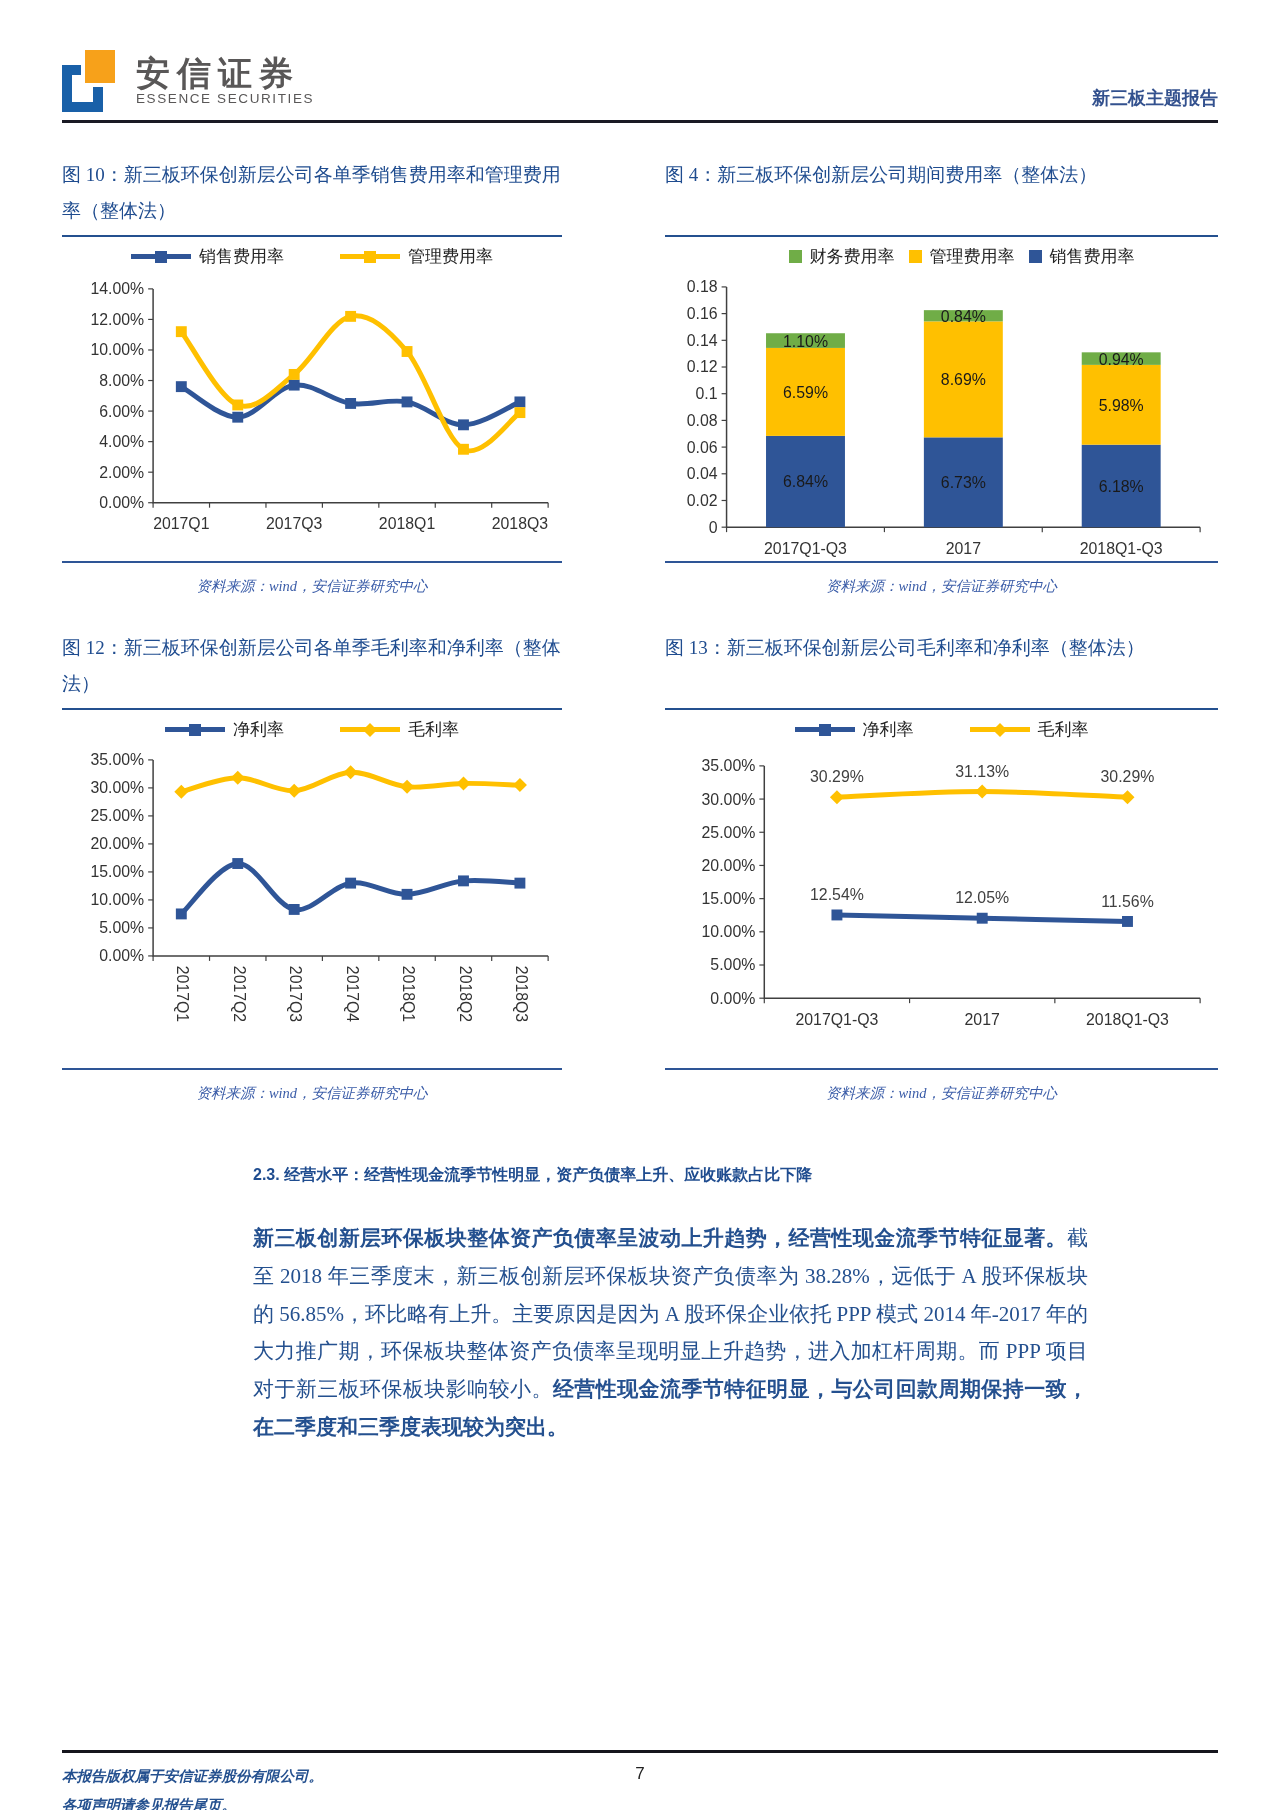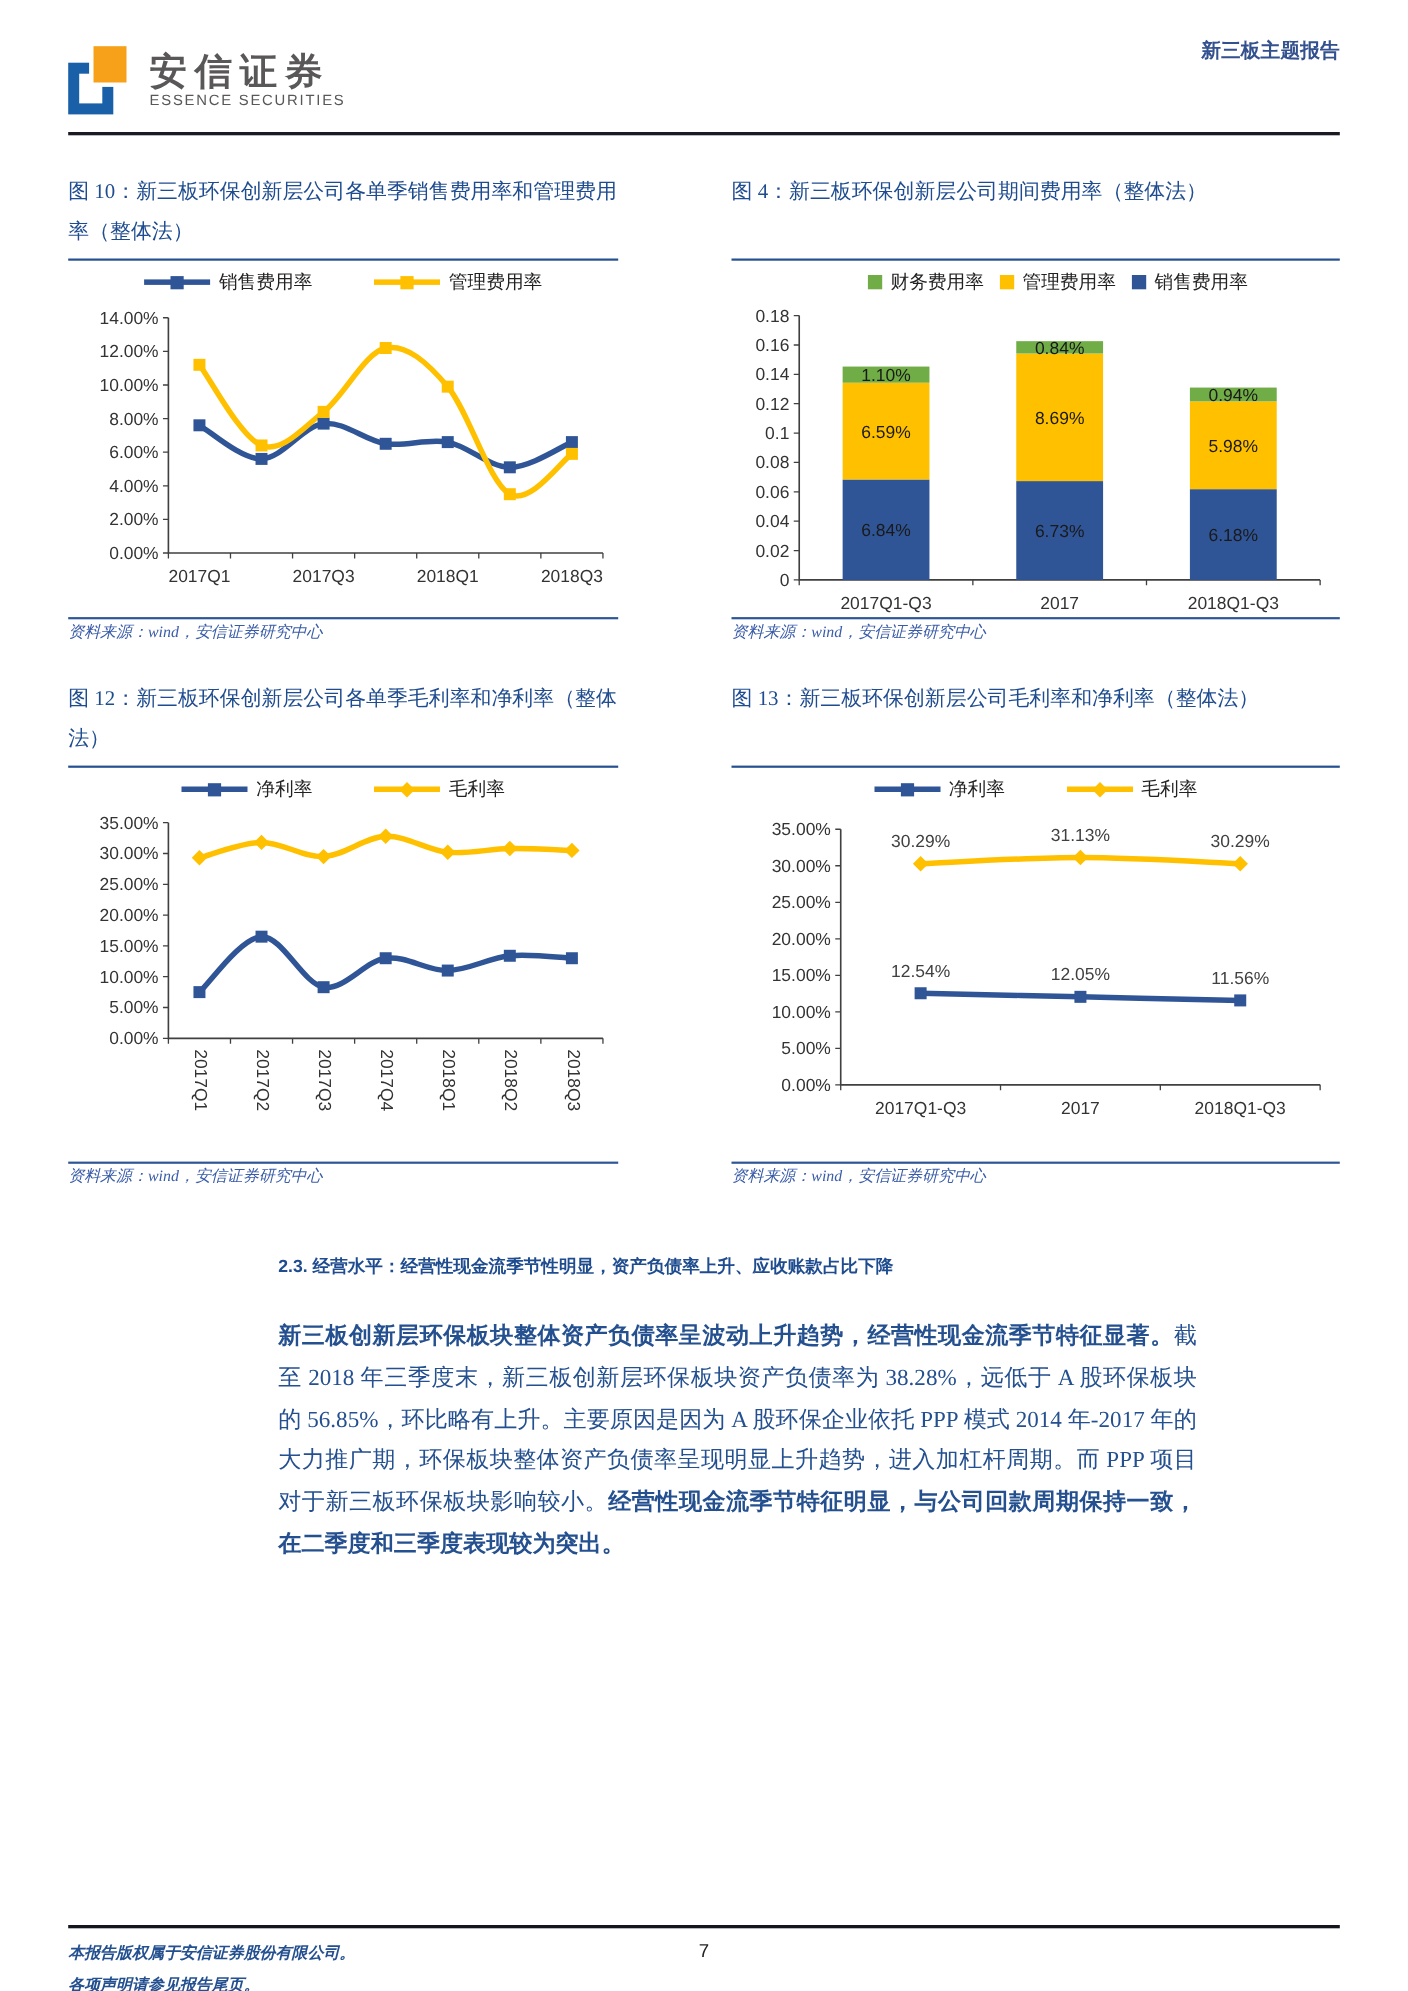--- a/index.html
+++ b/index.html
@@ -1,20 +1,20 @@
 <!DOCTYPE html>
 <html><head>
 <meta charset="utf-8">
 <style>
   html,body{margin:0;padding:0;background:#888;}
   .page{width:1280px;height:1810px;background:#fff;position:relative;box-sizing:border-box;
         padding:34px 62px 0 62px;font-family:"Liberation Serif",serif;overflow:hidden;}
 
   
-  .hdr{display:flex;justify-content:space-between;height:78px;}
+  .hdr{display:flex;justify-content:space-between;align-items:flex-end;height:78px;}
   .logo{display:flex;align-items:center;}
   .logo-mark{position:relative;width:60px;height:62px;margin-right:14px;}
   .lm-blue{position:absolute;left:0;top:15px;width:41px;height:47px;background:#1960A8;}
   .lm-white{position:absolute;left:10px;top:25px;width:21px;height:27px;background:#fff;}
   .lm-orange{position:absolute;left:23px;top:0;width:30px;height:33px;background:#F7A11A;box-shadow:-4px 4px 0 #fff;}
   .logo-cn{font-family:"Liberation Sans",sans-serif;font-size:34px;color:#595757;font-weight:bold;letter-spacing:7px;line-height:1.05;}
   .logo-en{font-family:"Liberation Sans",sans-serif;font-size:13.5px;color:#595757;letter-spacing:1.6px;}
   .report-type{font-size:18px;color:#33518E;padding-bottom:2px;font-weight:bold;}
   .header-rule{border-top:3px solid #1a1a24;margin-top:8px;}
 
@@ -28,22 +28,22 @@
   .row2 .fig-body{height:348px;}
   .legend{display:flex;justify-content:center;align-items:flex-start;gap:56px;height:32px;
           font-family:"Liberation Sans",sans-serif;}
   .legend.compact{gap:14px;margin-left:40px;}
   .lg-item{display:inline-flex;align-items:center;gap:8px;font-size:17px;color:#222;}
   .lg-line{position:relative;width:60px;height:5px;display:inline-block;}
   .lg-sqm{position:absolute;left:50%;top:50%;transform:translate(-50%,-50%);width:12px;height:12px;}
   .lg-dia{position:absolute;left:50%;top:50%;transform:translate(-50%,-50%) rotate(45deg);width:10px;height:10px;}
   .lg-sq{width:13px;height:13px;display:inline-block;}
   .chart svg{display:block;width:100%;height:auto;}
-  .fig-source{border-top:2px solid #2E5596;margin-top:2px;padding-top:2px;font-size:14.5px;
-              font-style:italic;color:#3A5CA8;}
+  .fig-source{border-top:2px solid #2E5596;margin-top:2px;padding-top:14px;font-size:14.5px;
+              font-style:italic;color:#3A5CA8;text-align:center;}
 
   
   .para{margin:42px 0 0 191px;width:835px;font-size:21px;line-height:1.8;color:#24508F;text-align:justify;}
   .sec-heading{margin:62px 0 0 191px;width:860px;font-size:16px;font-weight:bold;color:#1F4C8F;
                font-family:"Liberation Sans",sans-serif;}
   .para2{margin:34px 0 0 191px;}
 
   
   .pfooter{position:absolute;left:62px;right:62px;top:1750px;}
   .footer-rule{border-top:3px solid #15151d;margin-bottom:9px;}

